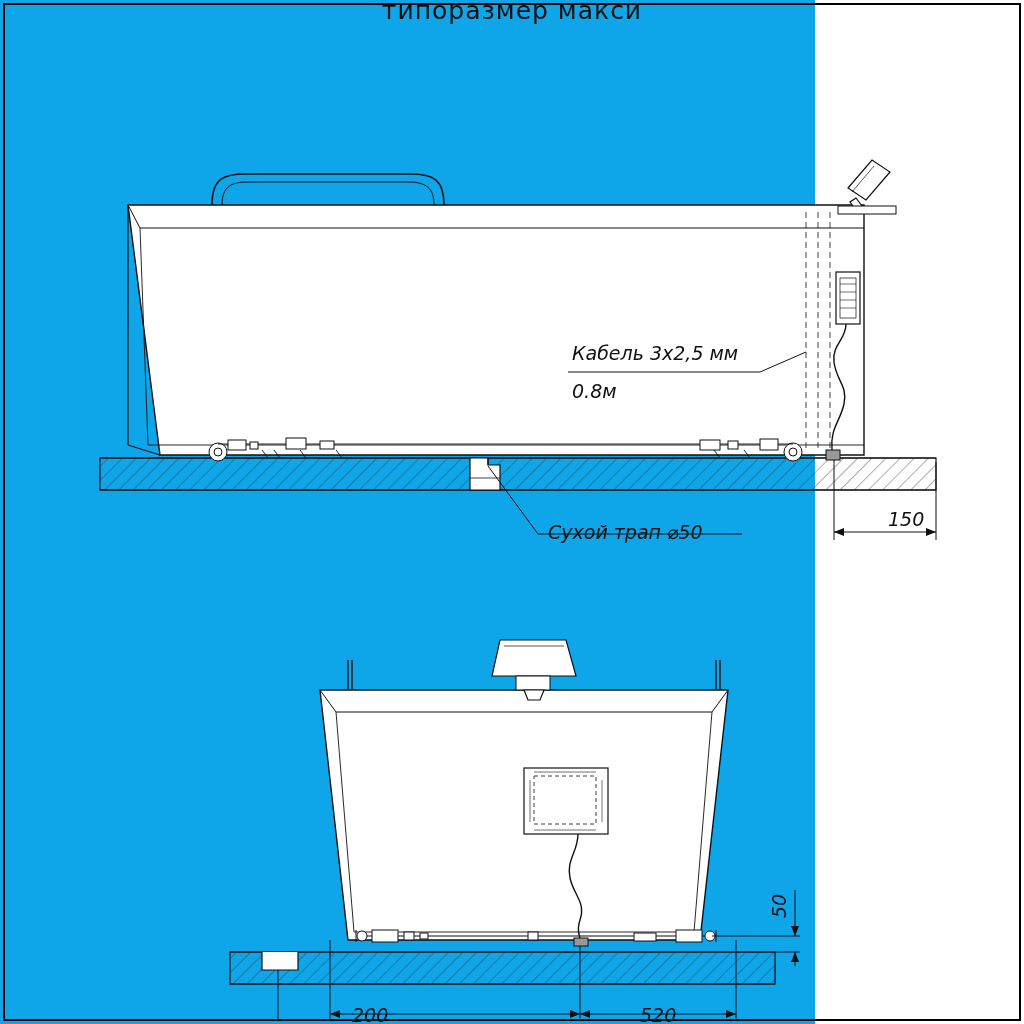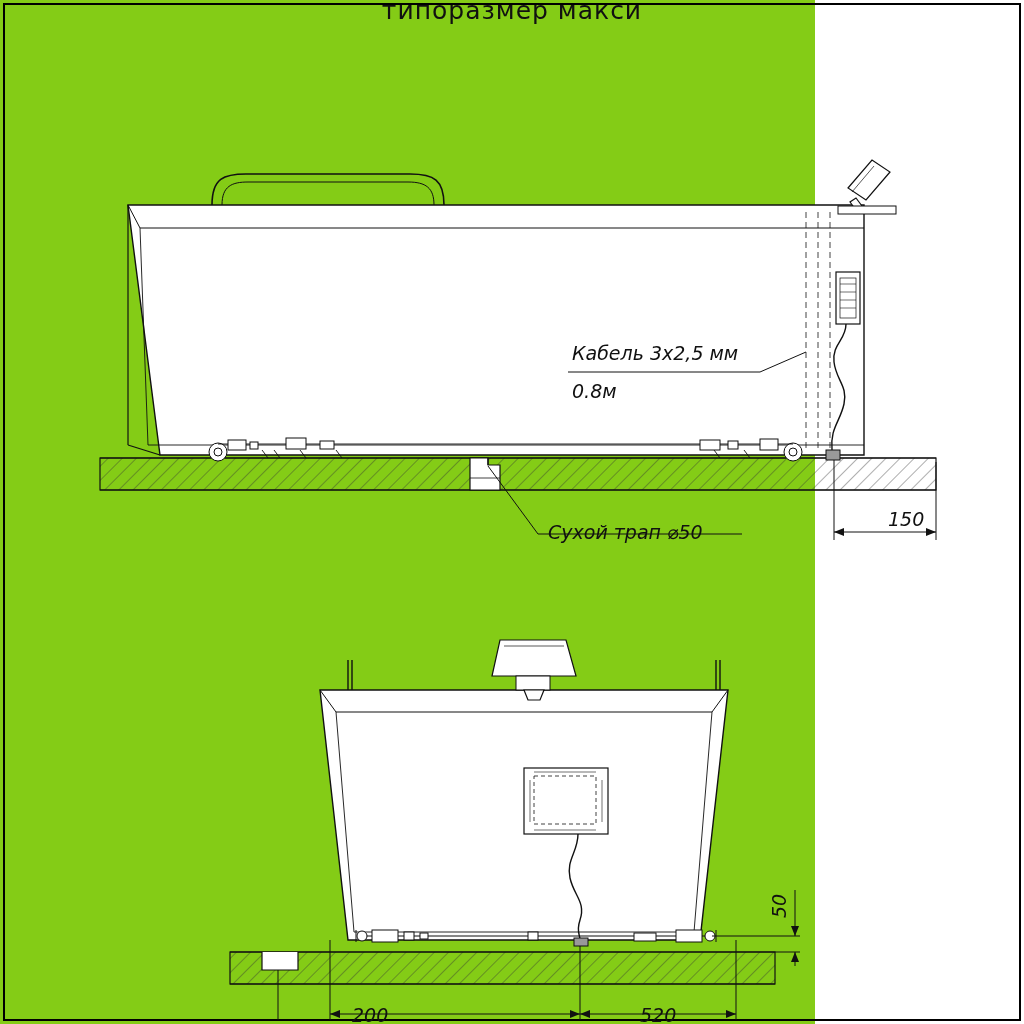--- a/index.html
+++ b/index.html
@@ -1,17 +1,17 @@
 <!DOCTYPE html>
 <html><head>
 <meta charset="utf-8">
 <style>
   html,body{margin:0;padding:0;background:#ffffff;}
   body{width:1024px;height:1024px;overflow:hidden;font-family:"DejaVu Sans",sans-serif;}
-  #sheet{position:relative;width:815px;height:1024px;background:#84cc16;}
+  #sheet{position:relative;width:815px;height:1024px;background:#0ea5e9;}
   .frame{position:absolute;left:3px;top:3px;width:1018px;height:1018px;border:2px solid #000;box-sizing:border-box;}
   .title{position:absolute;top:-4px;left:0;width:1024px;text-align:center;font-size:25px;letter-spacing:1px;color:#111;font-family:"DejaVu Sans",sans-serif;}
   svg{position:absolute;left:0;top:0;}
   .lbl{font-family:"DejaVu Sans",sans-serif;font-style:italic;font-size:19px;fill:#111;}
   .dim{font-family:"DejaVu Sans",sans-serif;font-style:italic;font-size:19px;fill:#111;}
 </style>
 </head>
 <body>
 
 <div id="sheet">

